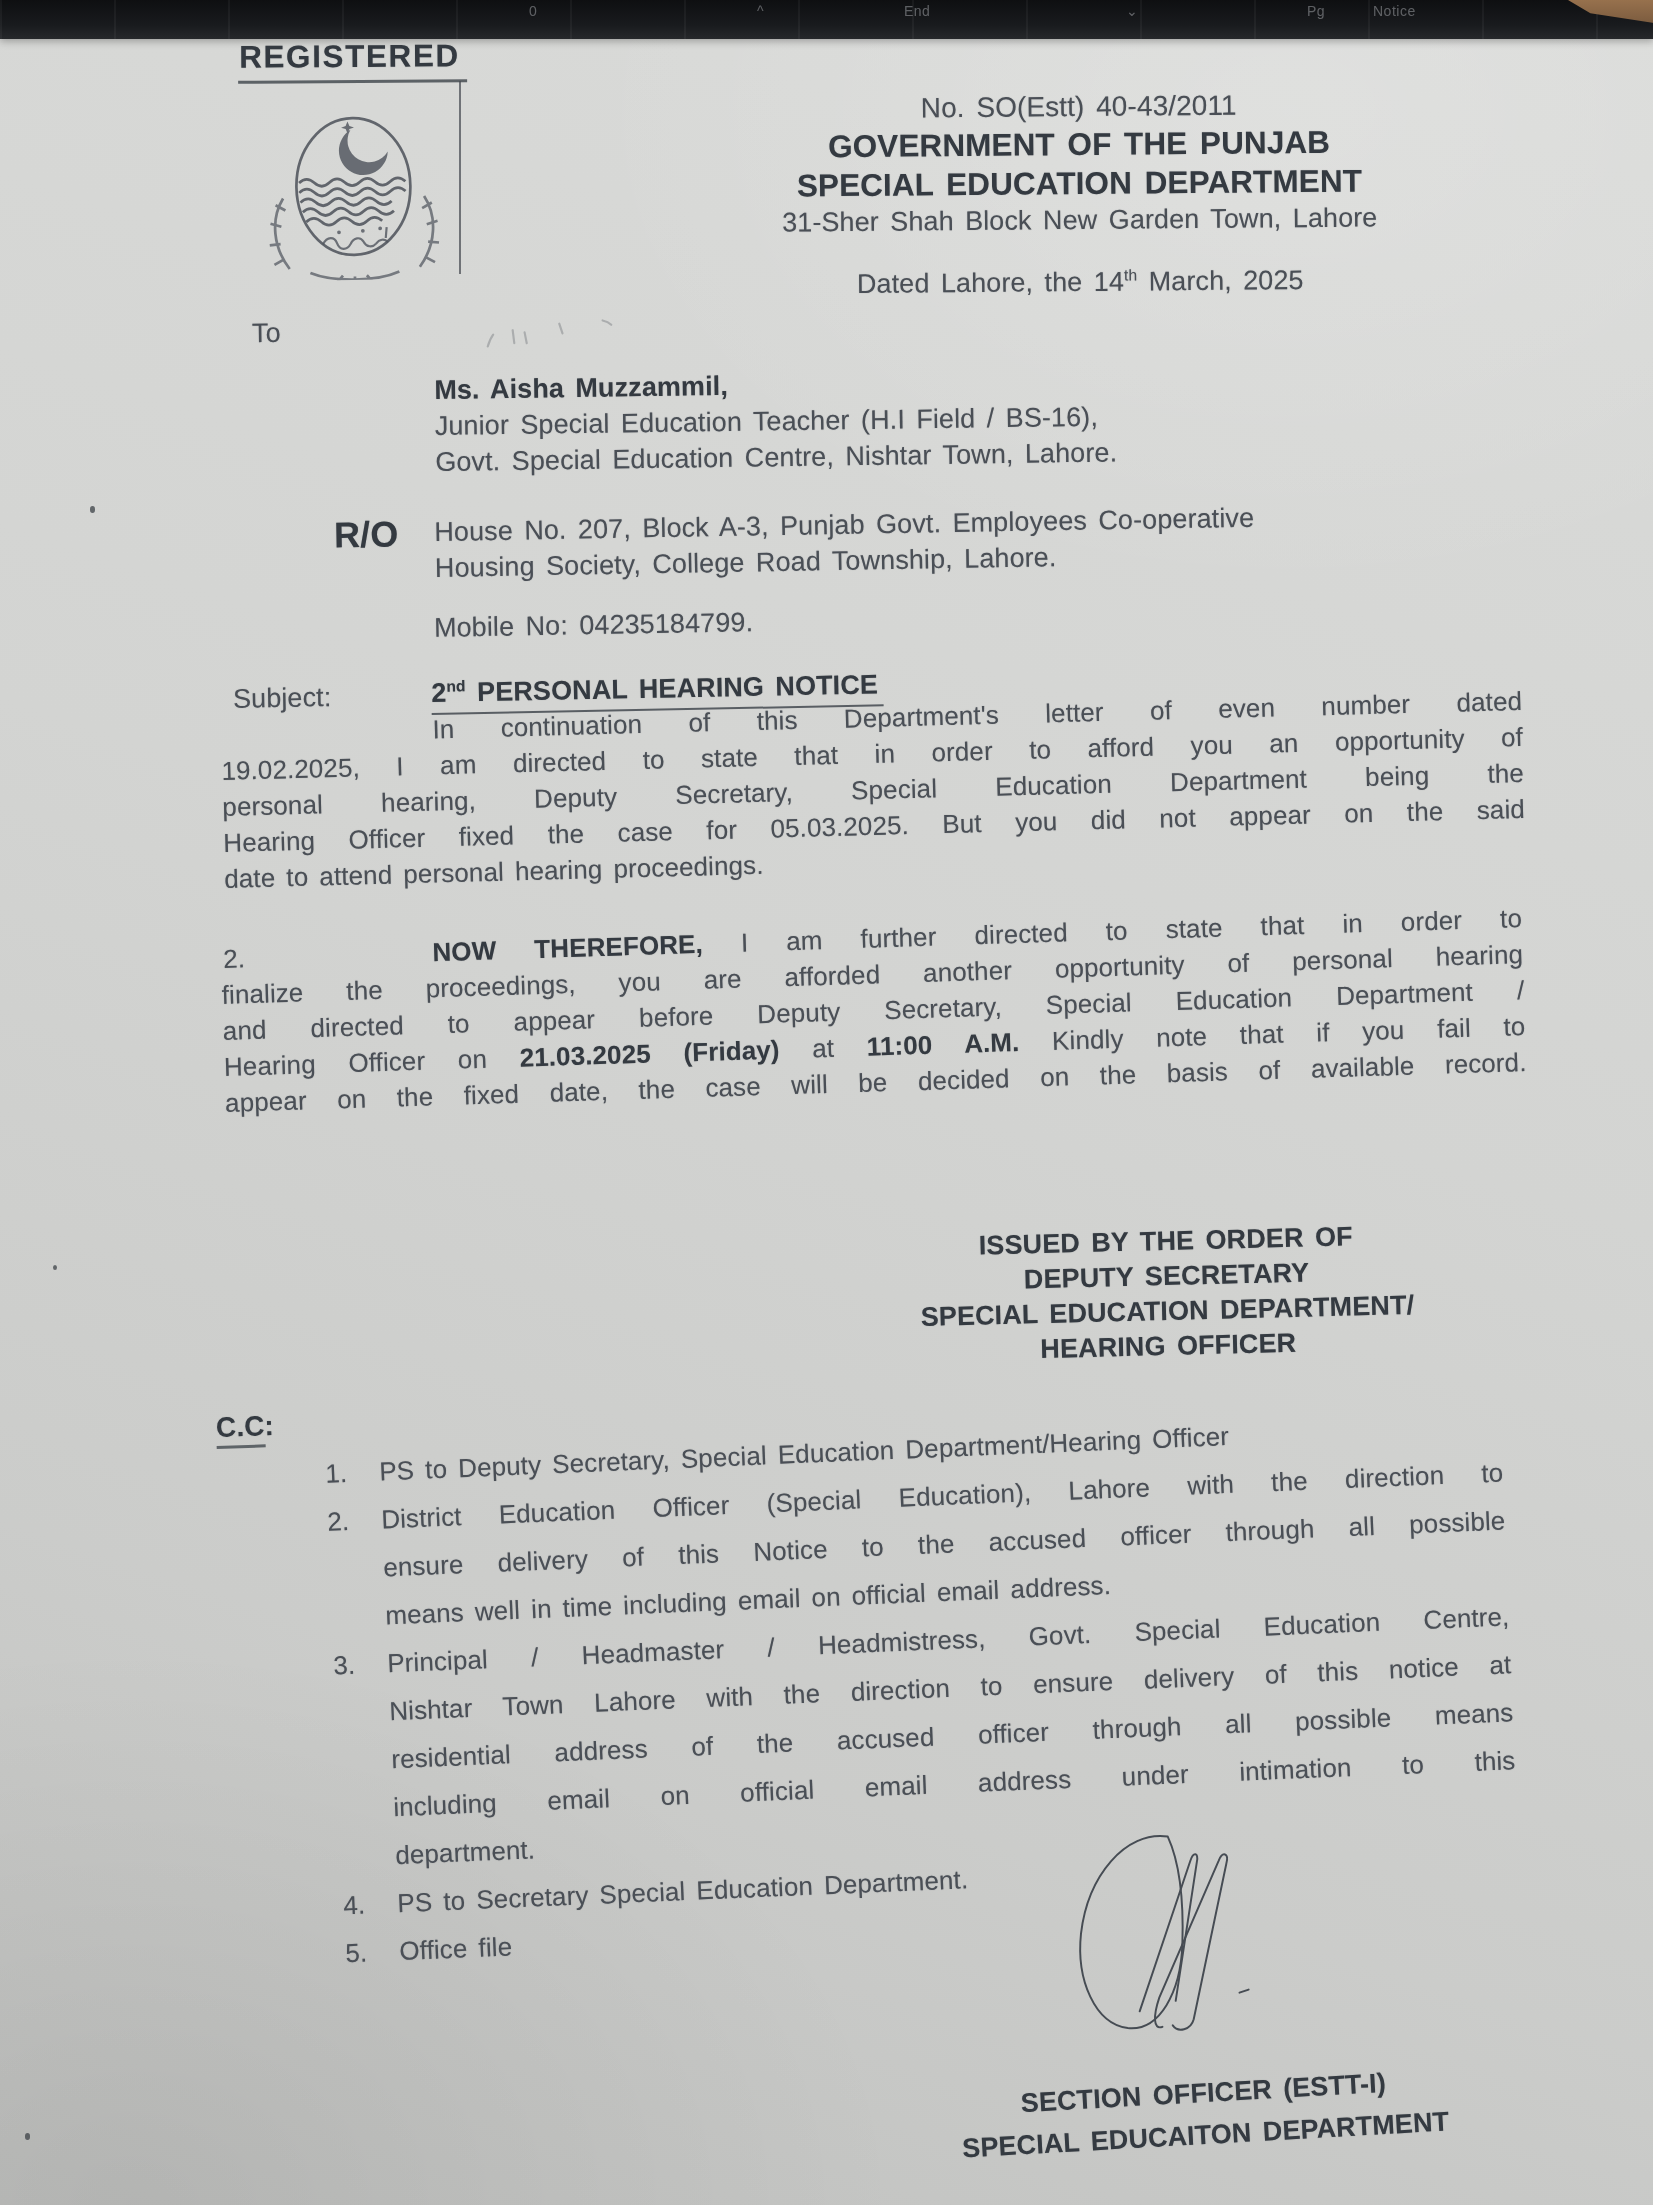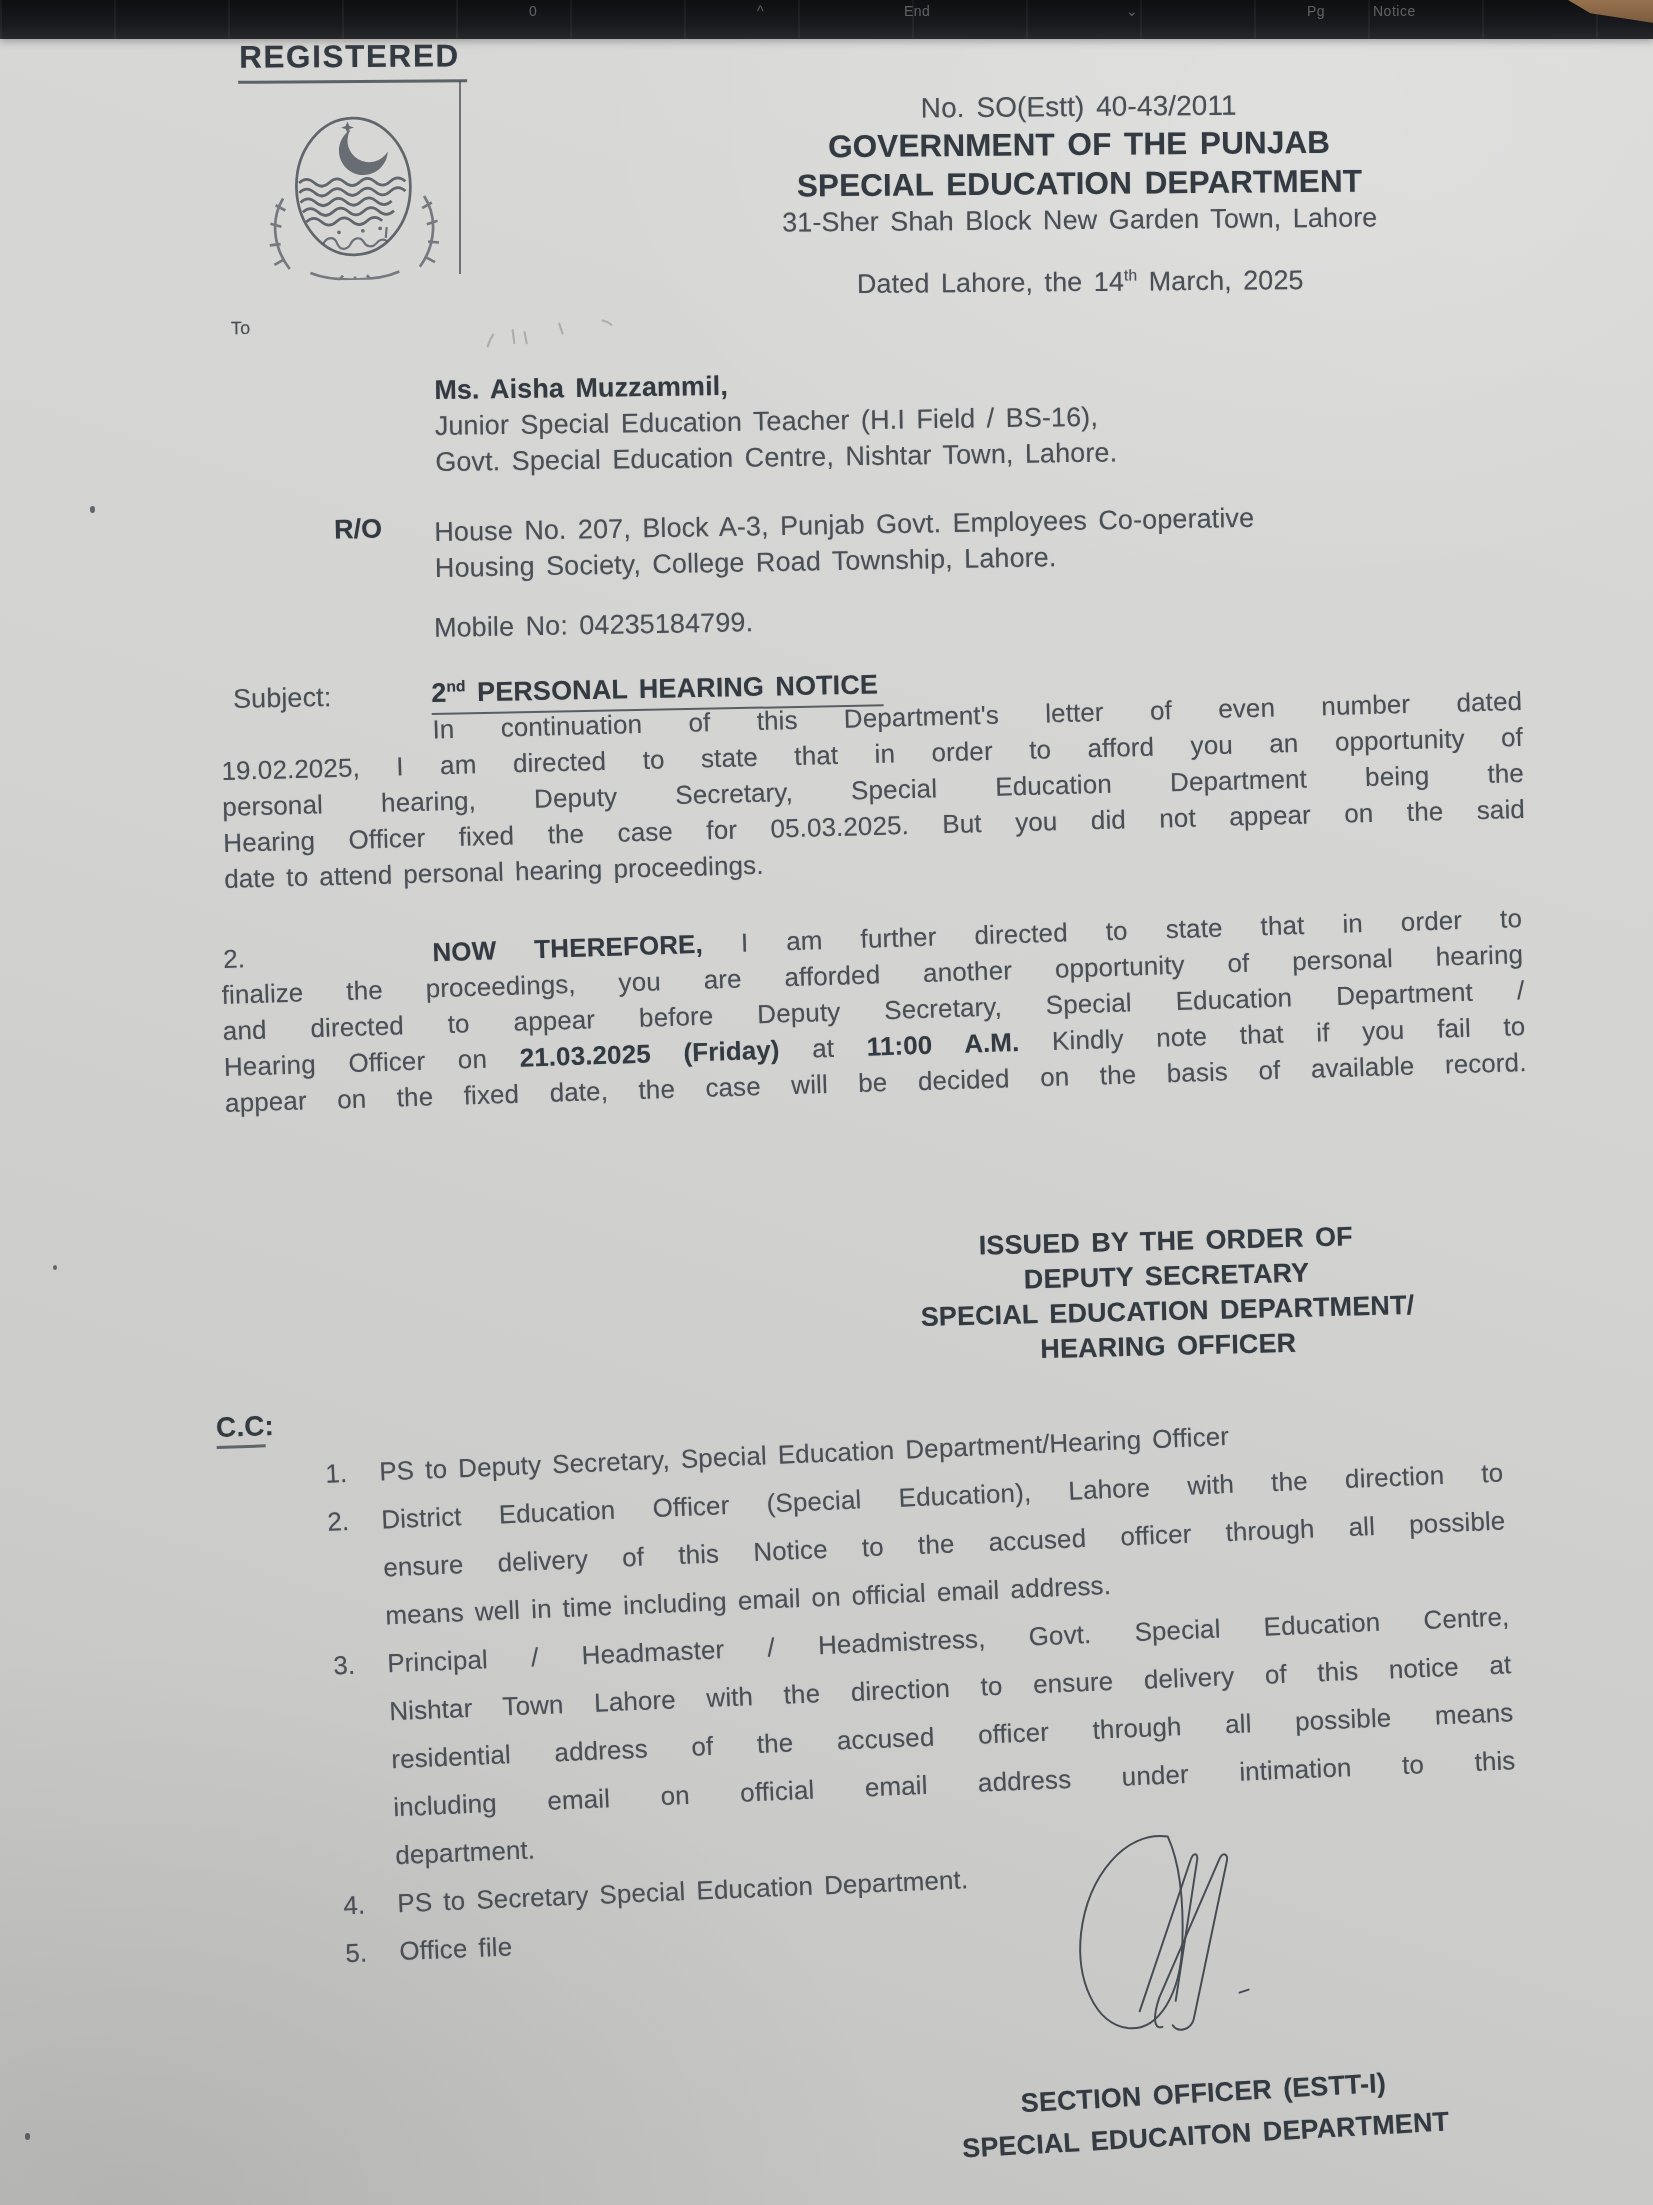--- a/index.html
+++ b/index.html
@@ -42,23 +42,23 @@
     transform:rotate(-.4deg);
   }
   .vline{top:81px;left:459px;width:1.6px;height:193px;background:rgba(70,75,82,.72);}
 
   .header{top:89px;left:640px;width:879px;text-align:center;transform:rotate(-.5deg);}
   .hdr-ref{font-size:28px;line-height:36px;}
   .hdr-org{font-size:31.5px;line-height:39px;}
   .hdr-addr{font-size:27px;line-height:34px;}
   .hdr-date{font-size:27px;margin-top:30px;}
 
-  .to-label{top:318px;left:231px;font-size:18px;transform:rotate(-.8deg);}
+  .to-label{top:318px;left:252px;font-size:27px;transform:rotate(-.8deg);}
   .addressee{top:372px;left:434px;font-size:27px;line-height:36px;transform:rotate(-.8deg);transform-origin:left top;}
-  .ro-label{top:514px;left:334px;font-size:27px;transform:rotate(-1deg);}
+  .ro-label{top:514px;left:334px;font-size:36px;transform:rotate(-1deg);}
   .ro-text{top:514px;left:434px;width:1009px;font-size:27px;line-height:36px;transform:rotate(-1deg);transform-origin:left top;}
   .mobile{top:610px;left:434px;font-size:27px;transform:rotate(-1deg);}
 
   .subject-label{top:683px;left:233px;font-size:27px;transform:rotate(-1.1deg);}
   .subject-title{
     top:678px;left:431px;font-size:27px;
     border-bottom:2.7px solid rgba(58,64,71,.8);padding:0 5.4px 4.3px 0;
     transform:rotate(-1.1deg);transform-origin:left top;
   }
 

